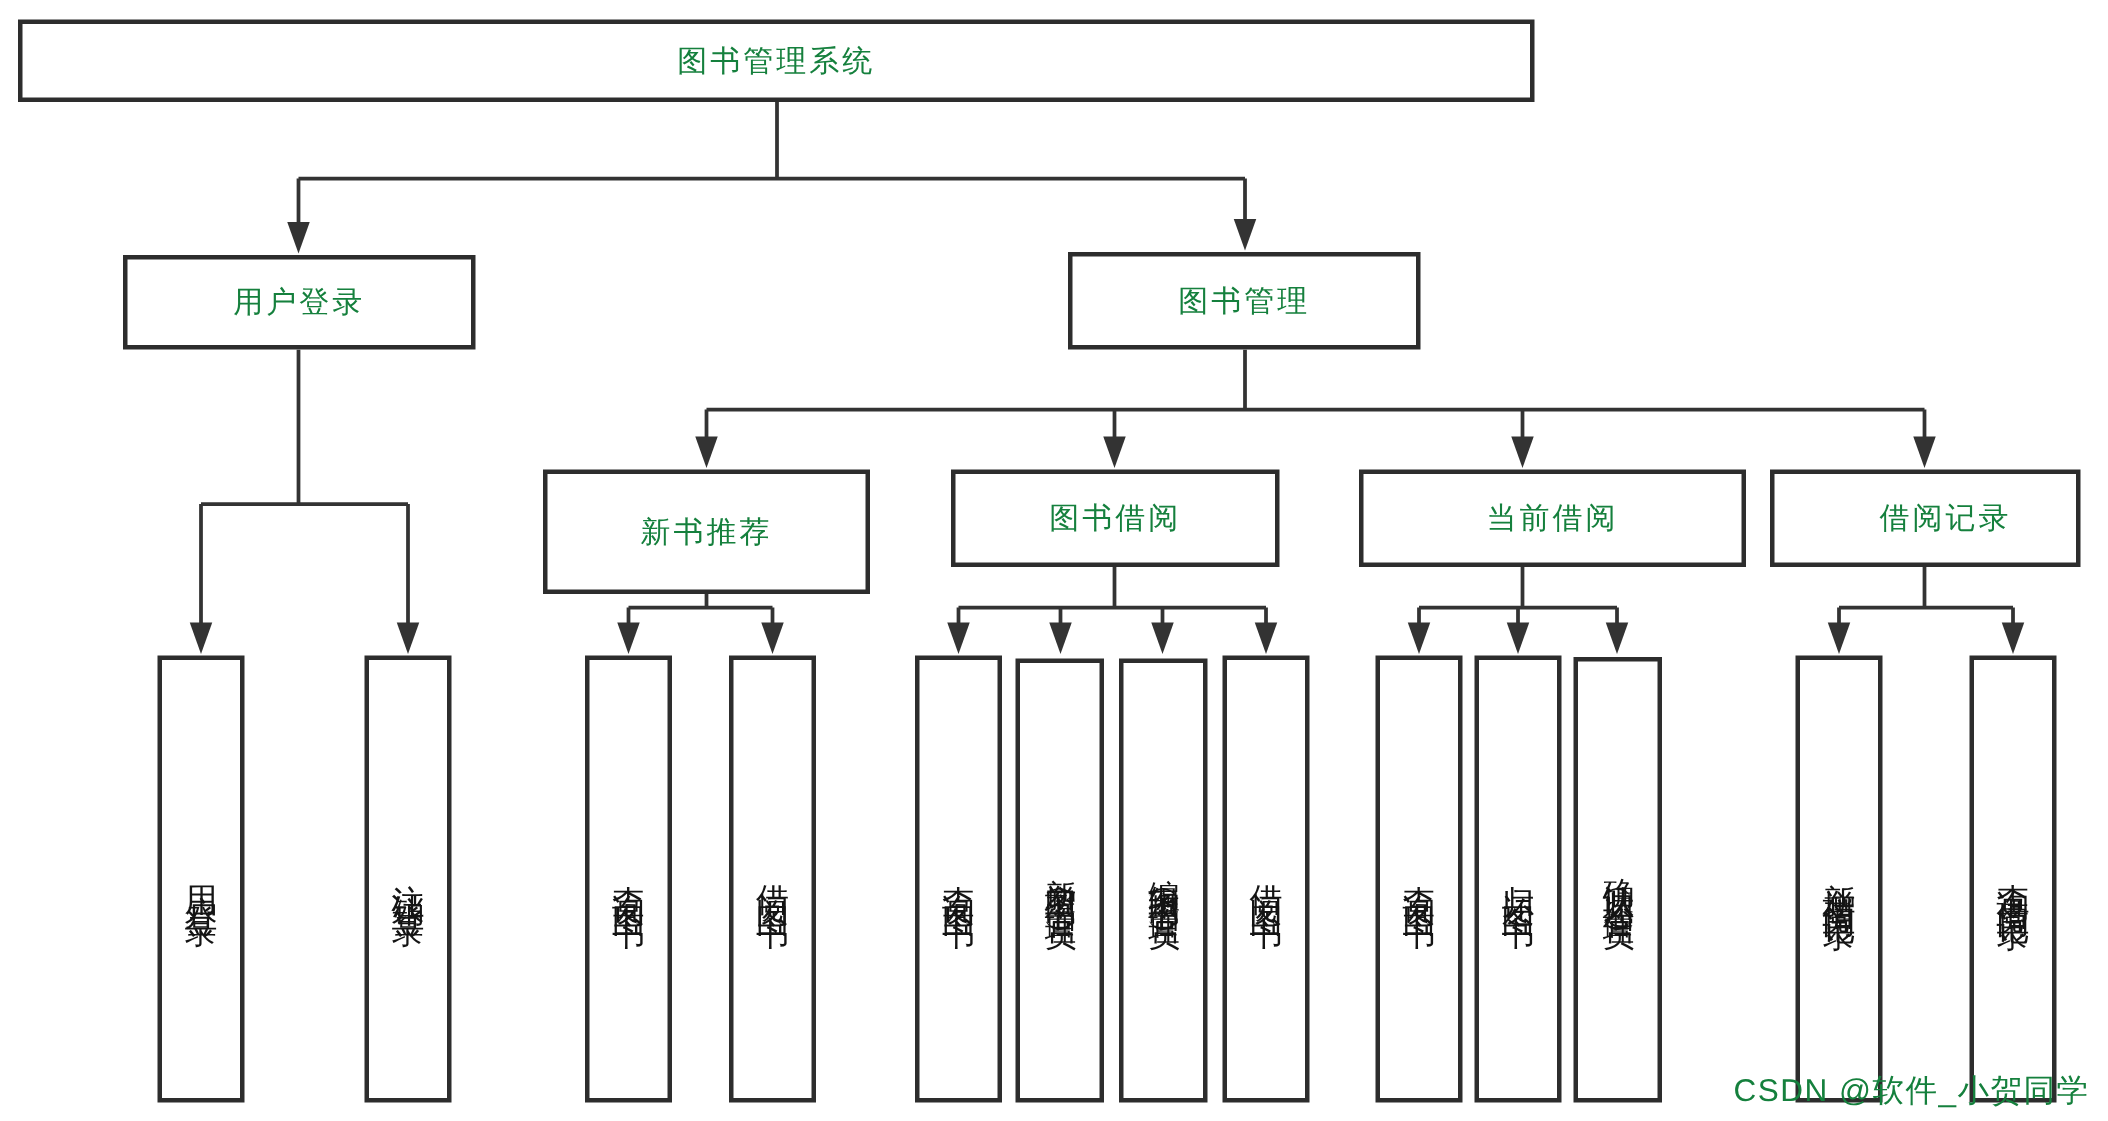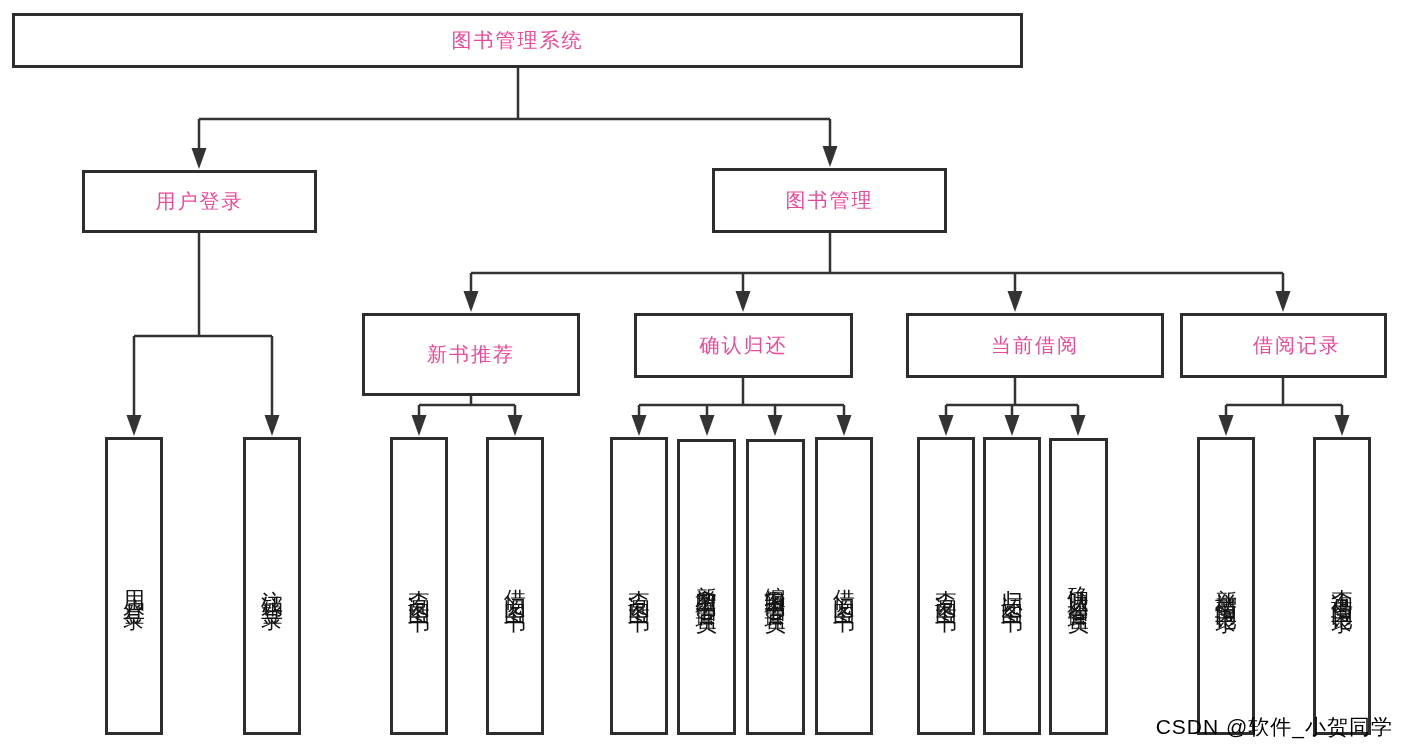--- a/index.html
+++ b/index.html
@@ -15,21 +15,21 @@
   .hbox {
     position: absolute;
     background: #ffffff;
     border: 3px solid #2d2d2d;
     box-sizing: border-box;
     display: flex;
     align-items: center;
     justify-content: center;
     font-size: 20px;
     letter-spacing: 2px;
-    color: #ec4899;
+    color: #15803d;
     white-space: nowrap;
   }
   .vbox {
     position: absolute;
     background: #ffffff;
     border: 3px solid #2d2d2d;
     box-sizing: border-box;
     display: flex;
     align-items: center;
     justify-content: center;
@@ -41,21 +41,21 @@
     font-size: 22px;
     letter-spacing: 7px;
     line-height: 1;
     white-space: nowrap;
   }
   .watermark {
     position: absolute;
     right: 12px;
     bottom: 6px;
     font-size: 21px;
-    color: #000000;
+    color: #15803d;
     letter-spacing: 1px;
     white-space: nowrap;
   }
 </style>
 </head>
 <body>
 
 <div id="canvas">
 
   <svg id="connectors" width="1405" height="747">
@@ -100,21 +100,21 @@
 
   <div class="hbox" style="left:712px; top:168px; width:235px; height:65px;">
     <span>图书管理</span>
   </div>
 
   <div class="hbox" style="left:362px; top:313px; width:218px; height:83px;">
     <span>新书推荐</span>
   </div>
 
   <div class="hbox" style="left:634px; top:313px; width:219px; height:65px;">
-    <span>确认归还</span>
+    <span>图书借阅</span>
   </div>
 
   <div class="hbox" style="left:906px; top:313px; width:258px; height:65px;">
     <span>当前借阅</span>
   </div>
 
   <div class="hbox" style="left:1180px; top:313px; width:207px; height:65px;padding-left:27px;">
     <span>借阅记录</span>
   </div>
 

